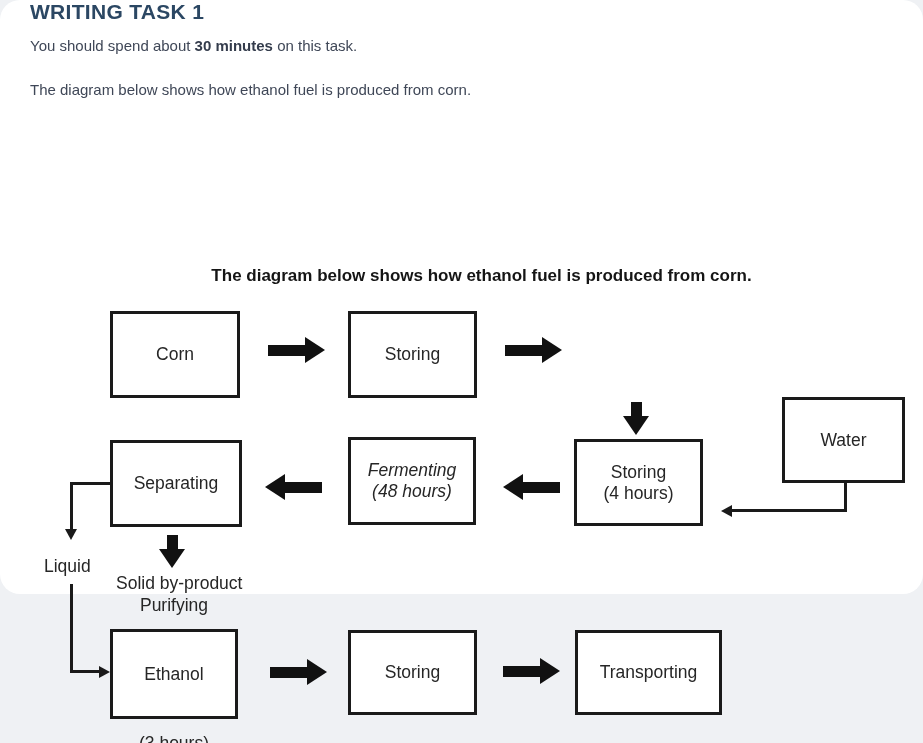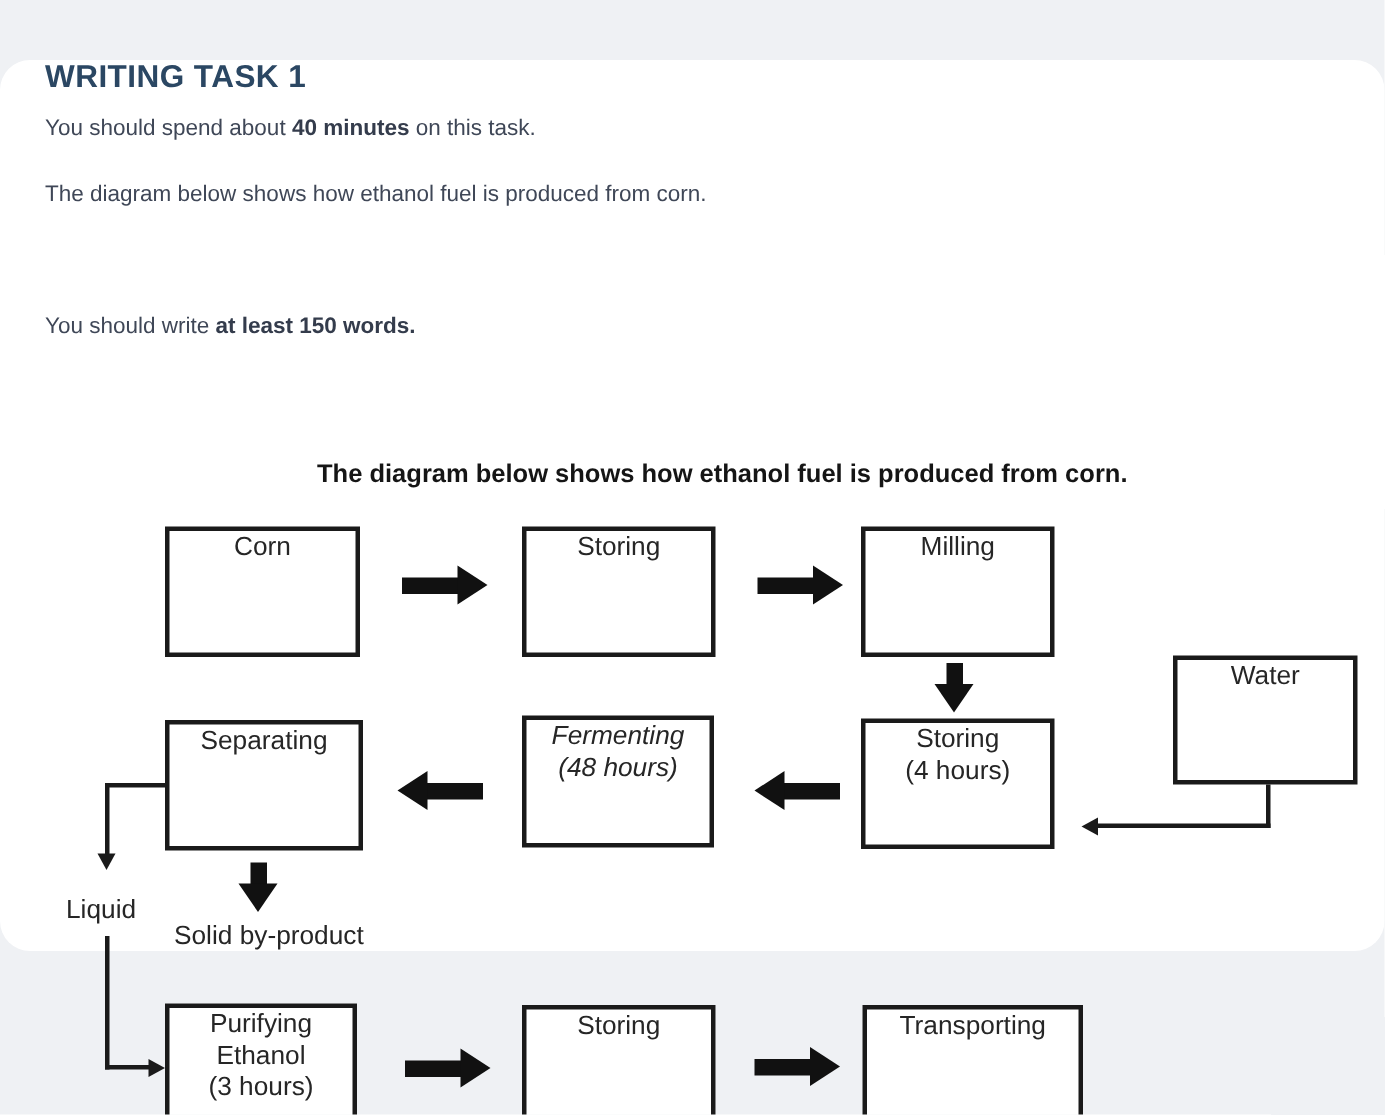--- a/index.html
+++ b/index.html
@@ -5,21 +5,21 @@
   html,body{margin:0;padding:0;}
   body{
     width:923px;height:743px;
     background:#eff1f4;
     font-family:"Liberation Sans", sans-serif;
     position:relative;
     overflow:hidden;
   }
   .card{
     position:absolute;top:0;left:0;width:923px;height:594px;
-    background:#ffffff;border-radius:20px;margin-top:40px;
+    background:#ffffff;border-radius:20px;
   }
   
   .task-title{
     position:absolute;left:30px;top:0px;
     font-size:21px;font-weight:700;letter-spacing:.3px;
     color:#2b4763;margin:0;
   }
   .para{
     position:absolute;left:30px;margin:0;
     font-size:15px;color:#3f4757;
@@ -30,32 +30,32 @@
   .p3{top:125px;}
   .p4{top:169px;}
   
   .diagram-title{
     position:absolute;left:40px;right:0;top:266px;
     text-align:center;font-size:17px;font-weight:700;color:#151515;
   }
   .dbox{
     position:absolute;
     background:#fff;border:3px solid #1a1a1a;
-    display:flex;flex-direction:column;align-items:center;justify-content:flex-start;
+    display:flex;flex-direction:column;align-items:center;justify-content:center;
     font-size:17.5px;color:#262626;line-height:21px;text-align:center;
     box-sizing:border-box;
   }
   .b-corn        {left:110px;top:311px;width:130px;height:87px;}
   .b-storing1    {left:348px;top:311px;width:129px;height:87px;}
   .b-milling     {left:574px;top:311px;width:129px;height:87px;}
   .b-water       {left:782px;top:397px;width:123px;height:86px;}
   .b-separating  {left:110px;top:440px;width:132px;height:87px;}
   .b-fermenting  {left:348px;top:437px;width:128px;height:88px;font-style:italic;}
   .b-cooking     {left:574px;top:439px;width:129px;height:87px;}
-  .b-purifying   {left:110px;top:629px;width:128px;height:90px;}
+  .b-purifying   {left:110px;top:629px;width:128px;height:90px;gap:48px;}
   .b-storing2    {left:348px;top:630px;width:129px;height:85px;}
   .b-transporting{left:575px;top:630px;width:147px;height:85px;}
   
   .tarrow{position:absolute;width:57px;height:26px;}
   .tarrow .shaft{position:absolute;top:8px;width:38px;height:11px;background:#111;}
   .tarrow.right .shaft{left:0;}
   .tarrow.right .head{
     position:absolute;right:0;top:0;width:0;height:0;
     border-top:13px solid transparent;border-bottom:13px solid transparent;
     border-left:20px solid #111;
@@ -115,34 +115,30 @@
   .lbl-liquid{left:44px;top:556px;}
   .lbl-solid{left:116px;top:573px;}
 </style>
 </head>
 <body>
 
 <div class="card">
 
   <h1 class="task-title">WRITING TASK 1</h1>
 
-  <p class="para p1"><span>You should spend about </span><b>40 minutes</b><span> on this task.</span></p>
+  <p class="para p1"><span>You should spend about </span><b>30 minutes</b><span> on this task.</span></p>
   <p class="para p2"><span>The diagram below shows how ethanol fuel is produced from corn.</span></p>
-  <p class="para p4"><span>You should write </span><b>at least 150 words.</b></p>
 
   <div class="diagram-title">The diagram below shows how ethanol fuel is produced from corn.</div>
 
   <div class="dbox b-corn">
       <span>Corn</span>
     </div>
   <div class="dbox b-storing1">
       <span>Storing</span>
-    </div>
-  <div class="dbox b-milling">
-      <span>Milling</span>
     </div>
   <div class="dbox b-separating">
       <span>Separating</span>
     </div>
   <div class="dbox b-water">
       <span>Water</span>
     </div>
   <div class="dbox b-fermenting">
     <span>Fermenting</span>
     <span>(48 hours)</span>

